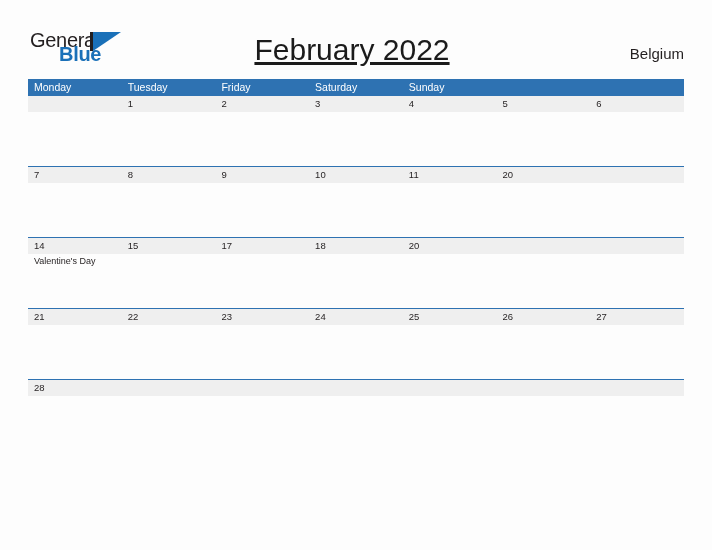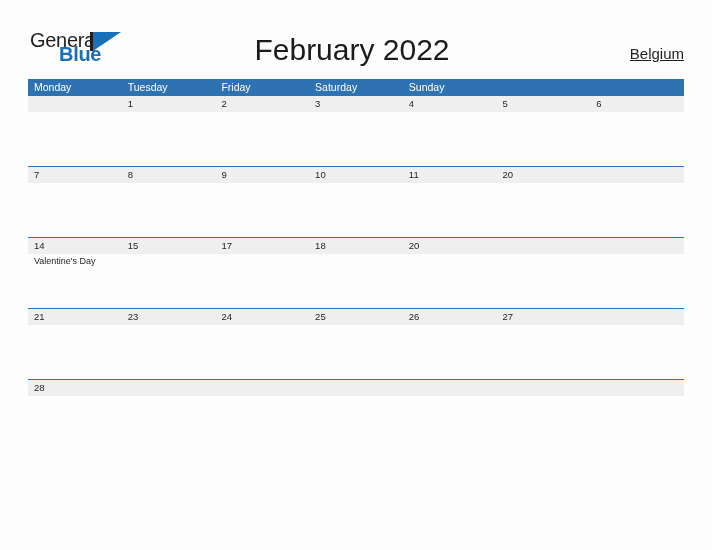--- a/index.html
+++ b/index.html
@@ -74,31 +74,31 @@
   .cal-title {
     position: absolute;
     left: 0;
     top: 31px;
     width: 704px;
     text-align: center;
     font-size: 30px;
     color: #1b1b1b;
     letter-spacing: 0px;
     line-height: 38px;
+    text-decoration: underline;
   }
 
   .cal-locale {
     position: absolute;
     right: 28px;
     top: 44px;
     font-size: 15px;
     color: #231f20;
     line-height: 20px;
     text-align: right;
-    text-decoration: underline;
   }
 
   
   .calendar {
     position: absolute;
     left: 28px;
     top: 79px;
     width: 656px;
   }
 
@@ -269,20 +269,23 @@
           </div>
         </div>
       </div>
       <div class="week-row">
         <div class="week-cells">
           <div class="daynum-band"></div>
           <div class="day-cell">
             <span class="day-number">21</span>
           </div>
           <div class="day-cell">
+            <span class="day-number">22</span>
+          </div>
+          <div class="day-cell">
             <span class="day-number">23</span>
           </div>
           <div class="day-cell">
             <span class="day-number">24</span>
           </div>
           <div class="day-cell">
             <span class="day-number">25</span>
           </div>
           <div class="day-cell">
             <span class="day-number">26</span>

